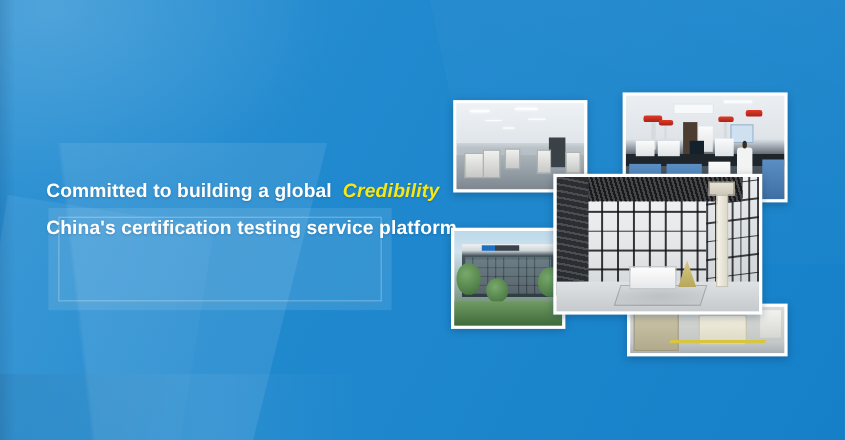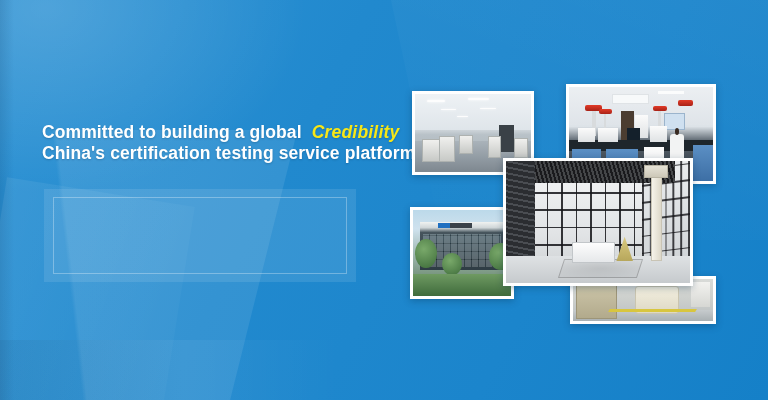--- a/index.html
+++ b/index.html
@@ -42,22 +42,23 @@
 
   
   .headline{
     position:absolute;left:42px;top:124px;width:400px;
     line-height:1.0;
   }
   .hl-line{
     font-size:17.5px;font-weight:bold;color:#ffffff;
     letter-spacing:0.1px;white-space:nowrap;
     text-shadow:0 1px 2px rgba(0,40,70,0.25);
-  }
-  .hl-line.second{margin-top:3px;}
+    margin-top:41px;
+  }
+  .hl-line.second{margin-top:16px;}
   .hl-accent{
     color:#f7e717;font-style:italic;font-weight:bold;font-size:17.5px;
     margin-left:10px;letter-spacing:0.2px;
   }
 
   
   .panel-outer{
     position:absolute;left:44px;top:189px;width:312px;height:93px;
     background:rgba(255,255,255,0.10);
   }

